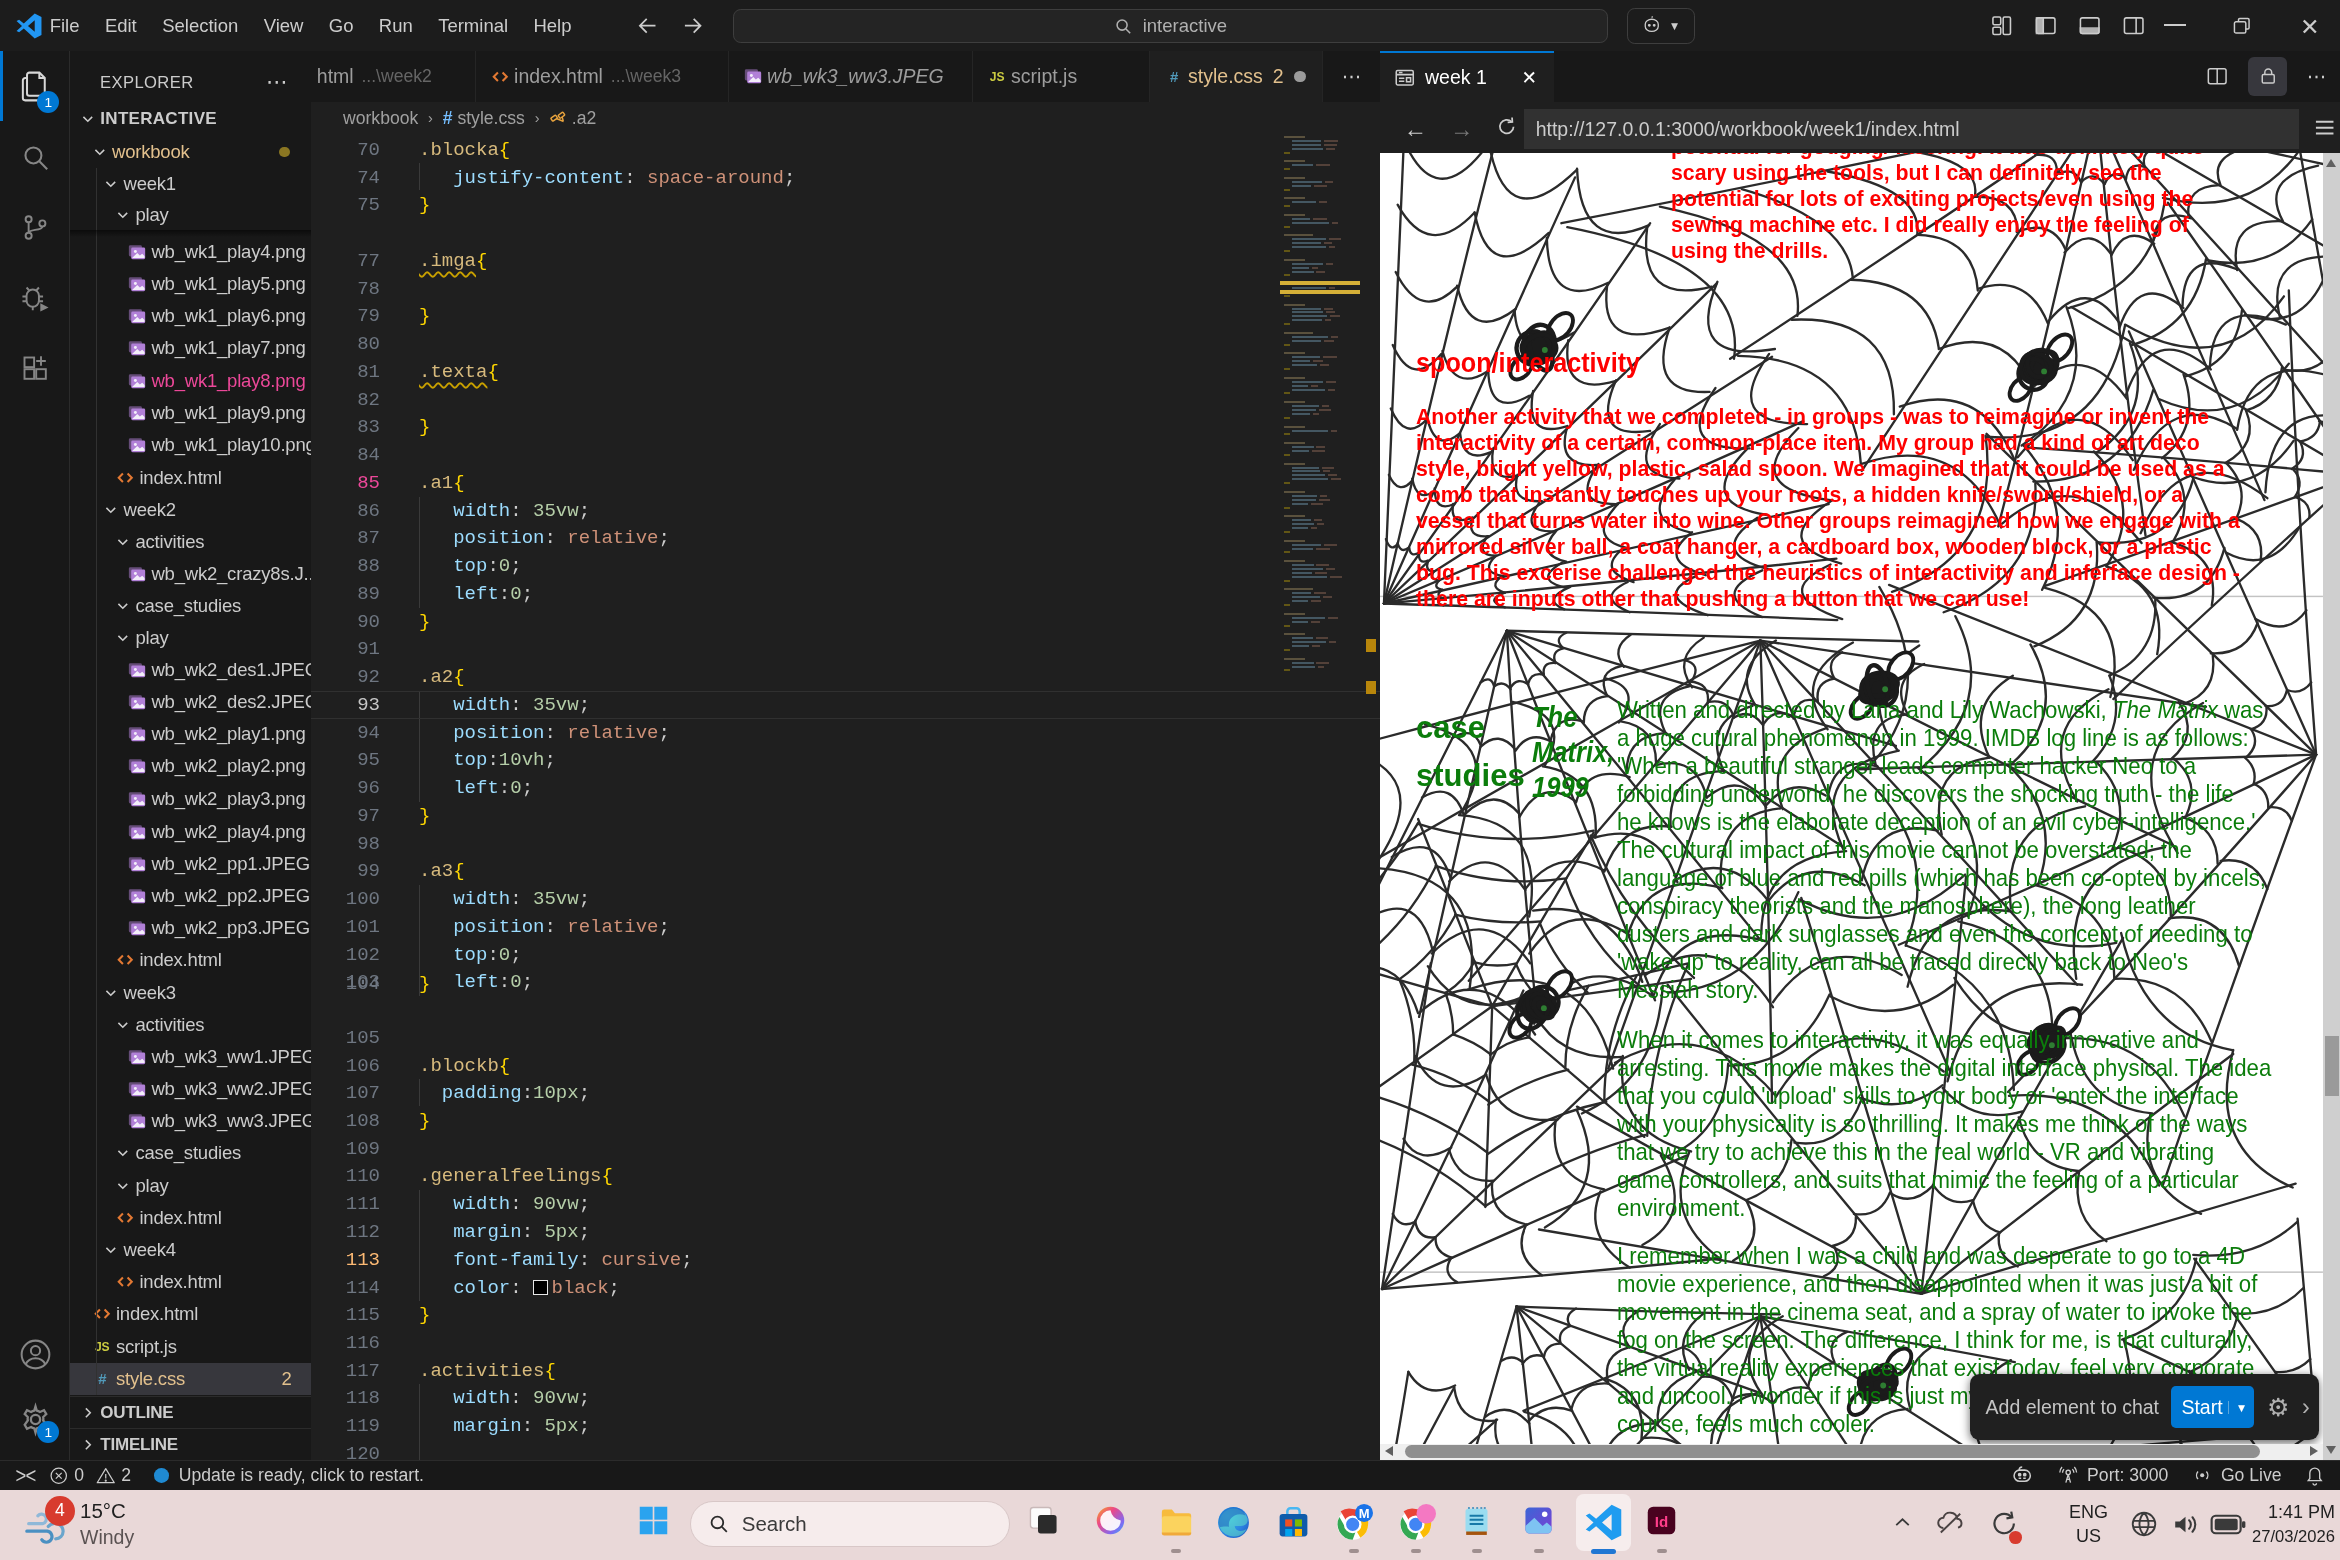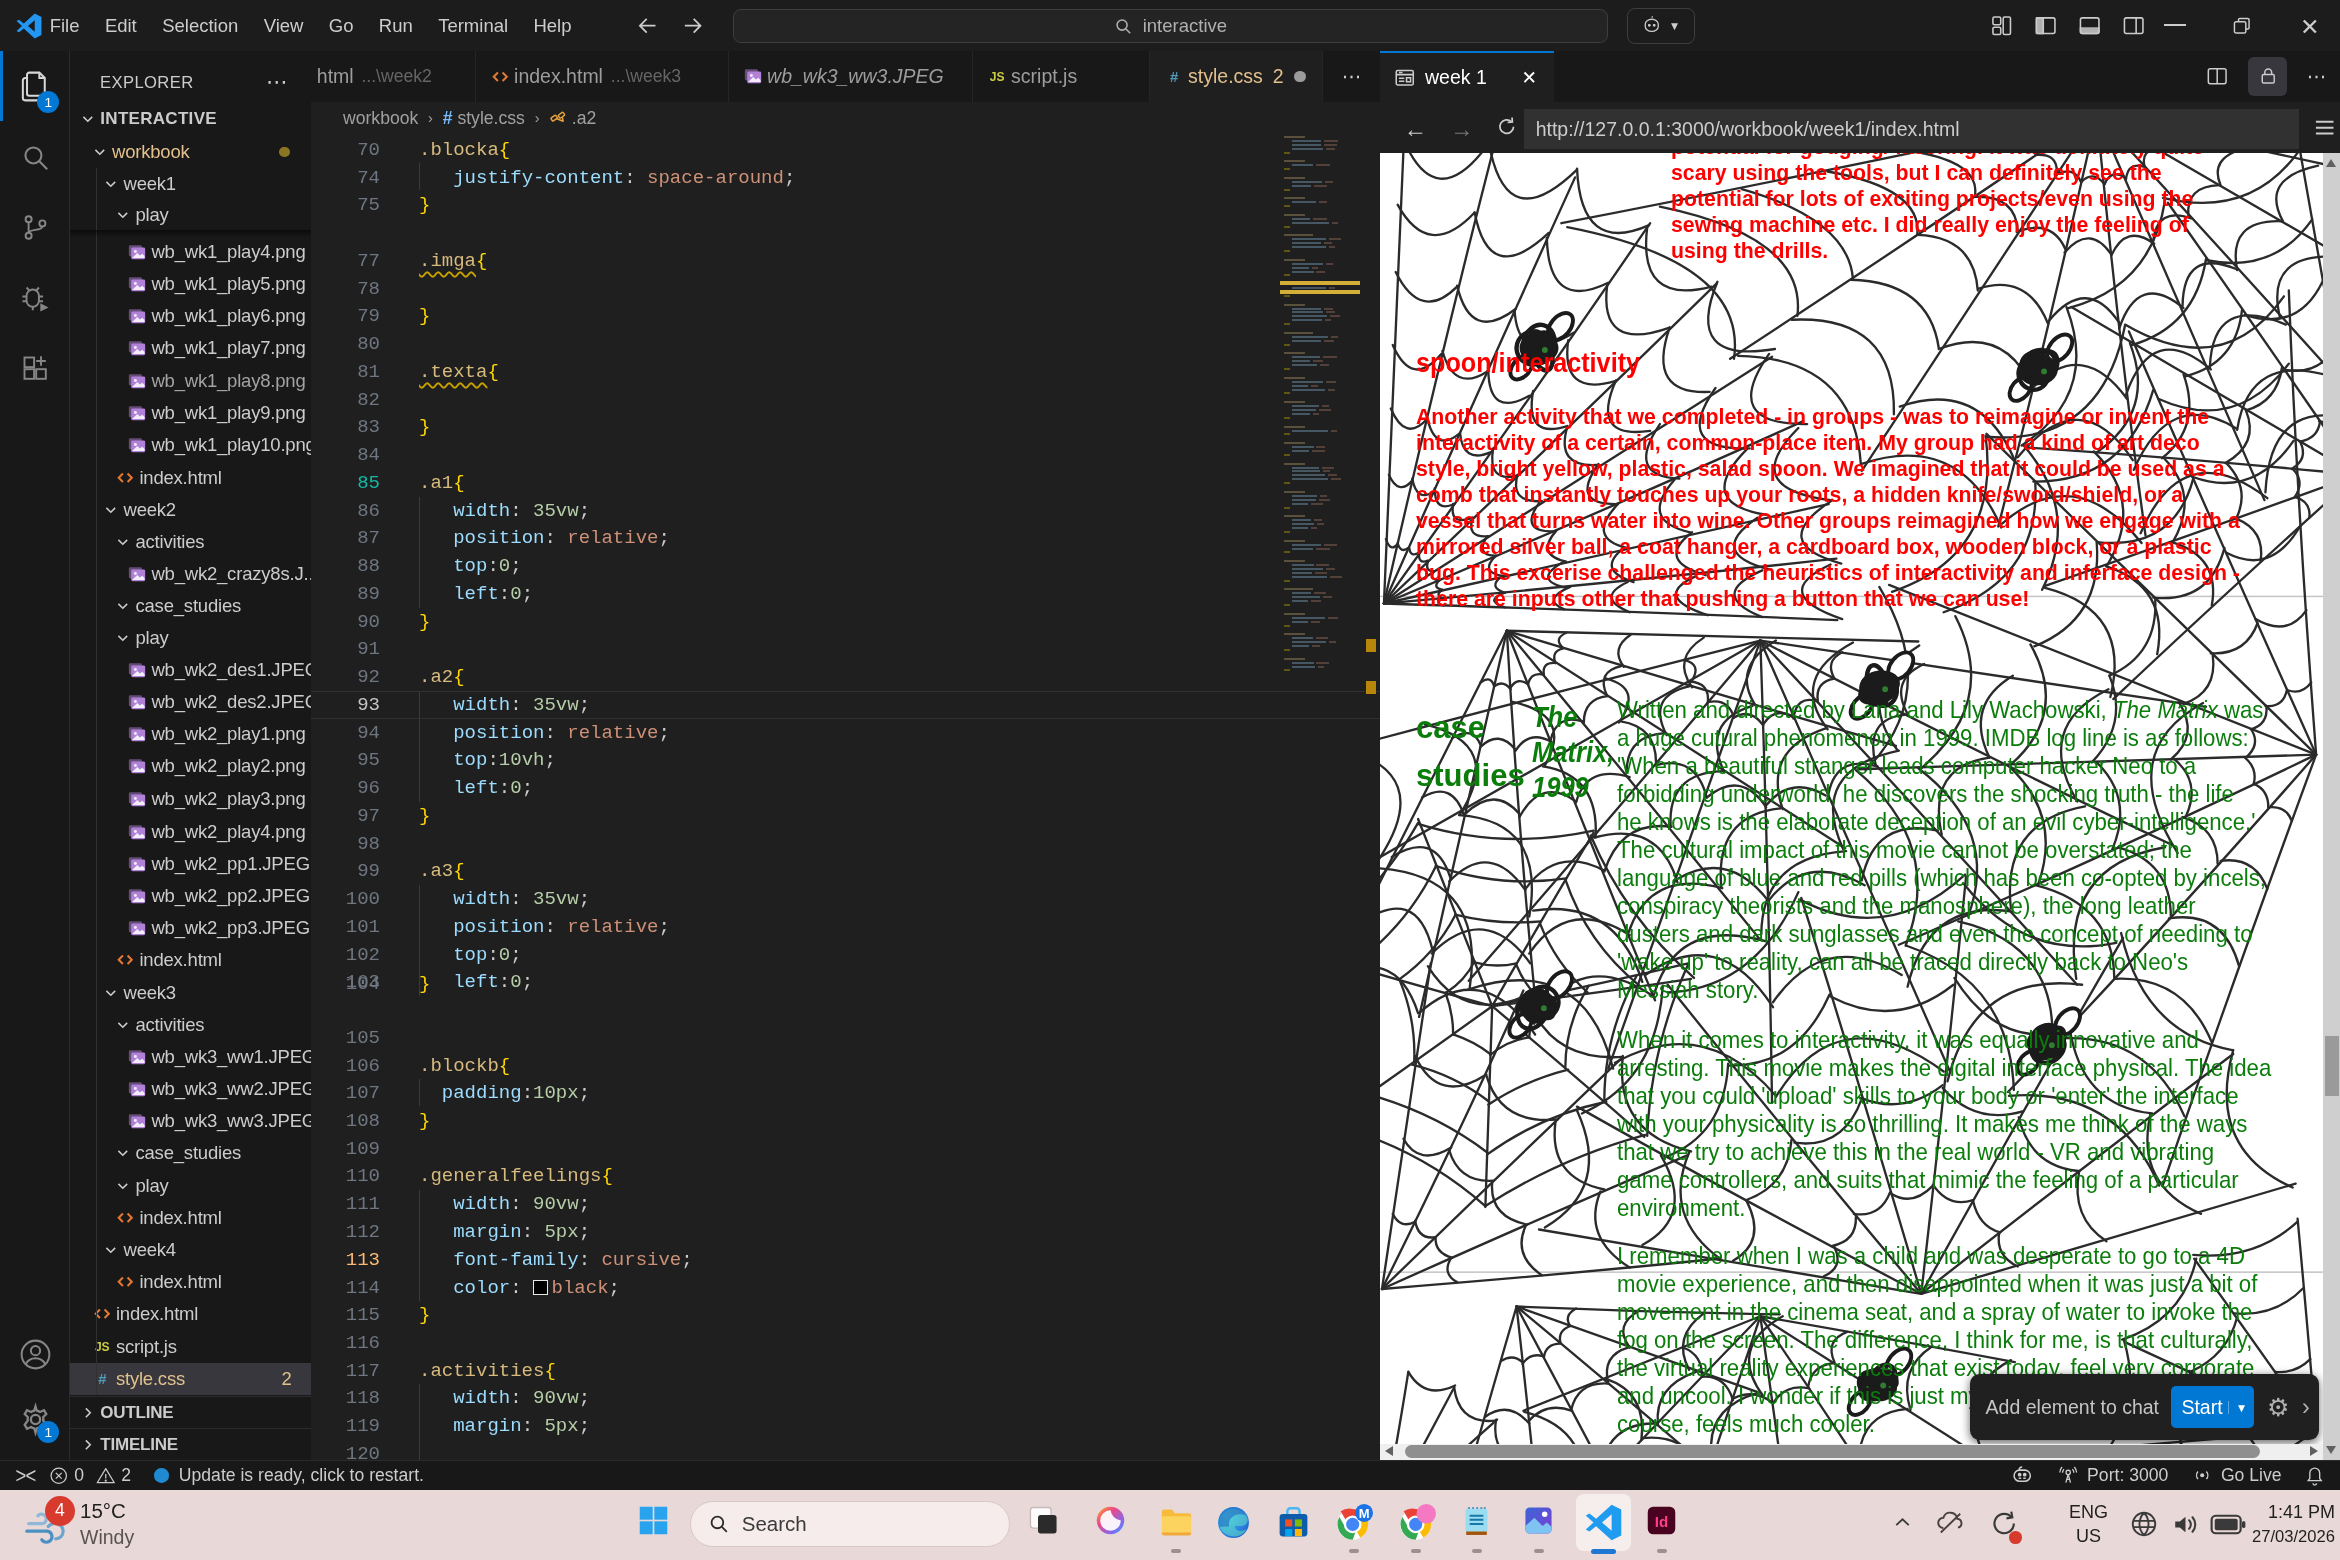--- a/index.html
+++ b/index.html
@@ -263,21 +263,21 @@
       </div>
 <div class="trow" style="top:314px;padding-left:57px;">
         <span class="ficon">
           <svg width="20.5" height="20.5" viewBox="0 0 22 22">
             <rect x="2" y="3.5" width="14" height="12" rx="1.5" fill="#b180d7" opacity="0.5"></rect>
             <rect x="4.5" y="6" width="15" height="12.5" rx="1.5" fill="#b180d7"></rect>
             <circle cx="9" cy="10.2" r="1.6" fill="#f3eefa"></circle>
             <path d="M5.5 17.2 L11 11.8 L13.8 14.6 L16.3 12.6 L18.8 15 V17.2 Z" fill="#f3eefa"></path>
           </svg>
         </span>
-        <span style="color:#a3a3a3">wb_wk1_play8.png</span>
+        <span style="color:#ec4899">wb_wk1_play8.png</span>
       </div>
 <div class="trow" style="top:346px;padding-left:57px;">
         <span class="ficon">
           <svg width="20.5" height="20.5" viewBox="0 0 22 22">
             <rect x="2" y="3.5" width="14" height="12" rx="1.5" fill="#b180d7" opacity="0.5"></rect>
             <rect x="4.5" y="6" width="15" height="12.5" rx="1.5" fill="#b180d7"></rect>
             <circle cx="9" cy="10.2" r="1.6" fill="#f3eefa"></circle>
             <path d="M5.5 17.2 L11 11.8 L13.8 14.6 L16.3 12.6 L18.8 15 V17.2 Z" fill="#f3eefa"></path>
           </svg>
         </span>
@@ -671,21 +671,21 @@
       </div>
 <div class="cl" style="top:279px;">
         <span class="lnum" style="color:#6e7681">83</span>
         <span class="ctext"><span class="brace">}</span></span>
       </div>
 <div class="cl" style="top:307px;">
         <span class="lnum" style="color:#6e7681">84</span>
         <span class="ctext"></span>
       </div>
 <div class="cl" style="top:335px;">
-        <span class="lnum" style="color:#14b8a6">85</span>
+        <span class="lnum" style="color:#ec4899">85</span>
         <span class="ctext"><span class="sel">.a1</span><span class="brace">{</span></span>
       </div>
 <div class="cl" style="top:363px;">
         <span class="lnum" style="color:#6e7681">86</span>
         <span class="ctext"><span>   </span><span class="prop">width</span><span class="punc">: </span><span class="num">35vw</span><span class="punc">;</span></span>
       </div>
 <div class="cl" style="top:390px;">
         <span class="lnum" style="color:#6e7681">87</span>
         <span class="ctext"><span>   </span><span class="prop">position</span><span class="punc">: </span><span class="val">relative</span><span class="punc">;</span></span>
       </div>

